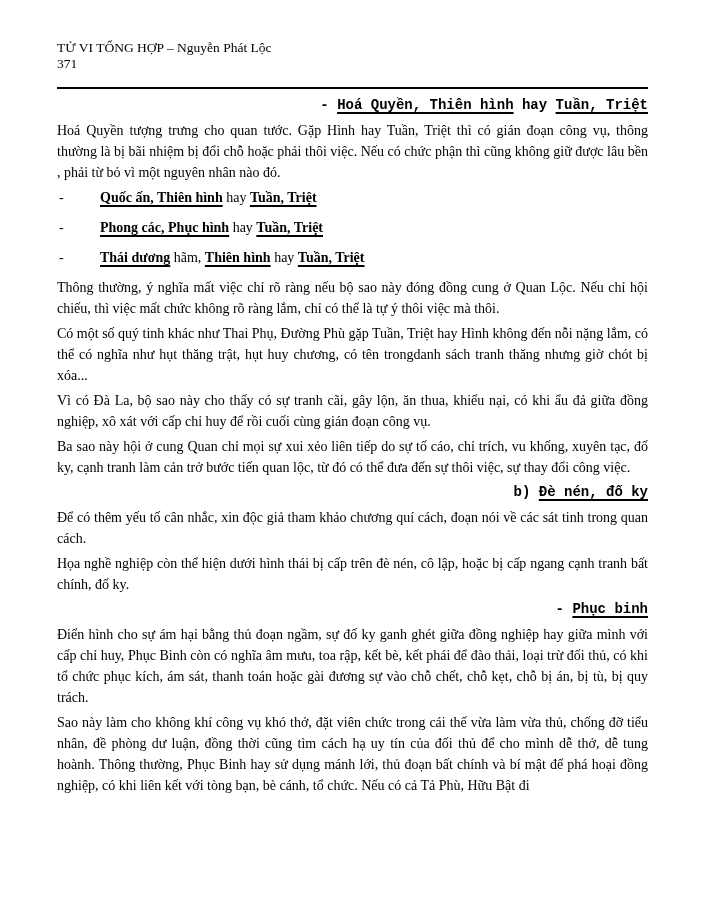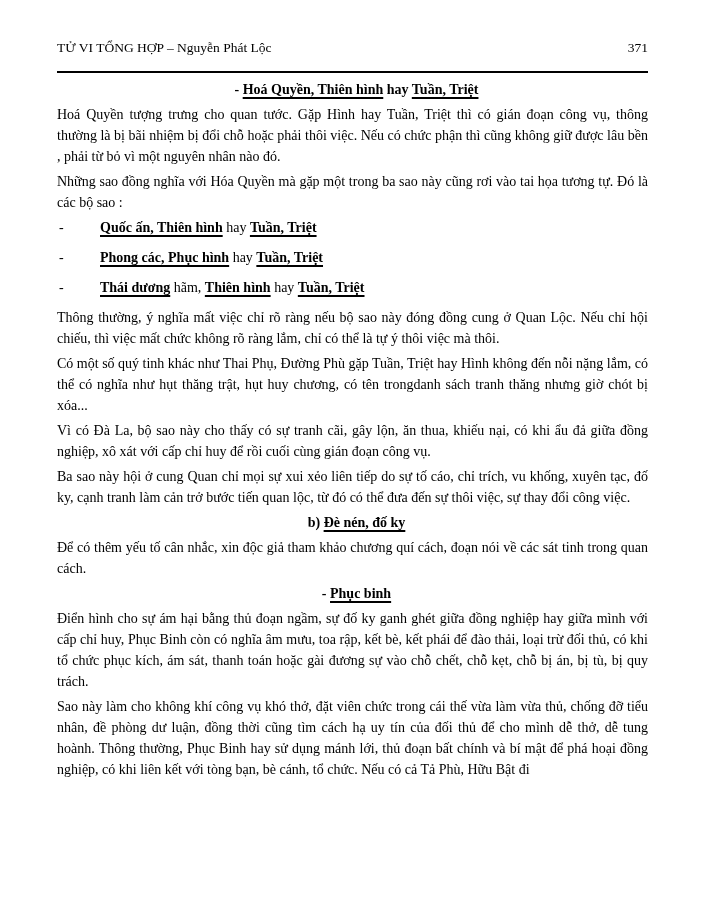--- a/index.html
+++ b/index.html
@@ -20,35 +20,37 @@
     height: 913px;
     padding: 40px 57px 0 57px;
     background: #ffffff;
   }
   .page-header {
     display: flex;
     justify-content: space-between;
     align-items: baseline;
     font-size: 13.5px;
     line-height: 16px;
+    flex-direction: column;
   }
   .header-rule {
     border: none;
     border-top: 2px solid #000000;
     margin: 15px 0 6px 0;
   }
   .block {
     font-size: 14px;
     line-height: 21px;
     text-align: justify;
     margin: 0 0 4px 0;
   }
   .block.heading {
-    text-align: center;
+    text-align: right;
     margin: 4px 0 4px 8px;
+    font-family: Liberation Mono, monospace;
   }
   .block.list-item {
     position: relative;
     padding-left: 43px;
     text-align: left;
     margin: 2px 0 9px 0;
   }
   .block.list-item .dash {
     position: absolute;
     left: 2px;
@@ -66,27 +68,27 @@
 
 <div class="page">
   <div class="page-header">
     <span>TỬ VI TỔNG HỢP – Nguyễn Phát Lộc</span>
     <span>371</span>
   </div>
   <hr class="header-rule">
   <div>
       <div class="block heading"><span class="b">- </span><span class="b u">Hoá Quyền, Thiên hình</span><span class="b"> hay </span><span class="b u">Tuần, Triệt</span></div>
       <div class="block paragraph"><span>Hoá Quyền tượng trưng cho quan tước. Gặp Hình hay Tuần, Triệt thì có gián đoạn công vụ, thông thường là bị bãi nhiệm bị đổi chỗ hoặc phải thôi việc. Nếu có chức phận thì cũng không giữ được lâu bền , phải từ bỏ vì một nguyên nhân nào đó.</span></div>
-      <div class="block paragraph"><span>Những sao đồng nghĩa với Hóa Quyền mà gặp một trong ba sao này cũng rơi vào tai họa tương tự. Đó là các bộ sao :</span></div>
       <div class="block list-item"><span class="dash">-</span><span class="b u">Quốc ấn, Thiên hình</span><span>  hay </span><span class="b u">Tuần, Triệt</span></div>
       <div class="block list-item"><span class="dash">-</span><span class="b u">Phong các, Phục hình</span><span>  hay  </span><span class="b u">Tuần, Triệt</span></div>
       <div class="block list-item"><span class="dash">-</span><span class="b u">Thái dương</span><span> hãm, </span><span class="b u">Thiên hình</span><span> hay </span><span class="b u">Tuần, Triệt</span></div>
       <div class="block paragraph"><span>Thông thường, ý nghĩa mất việc chỉ rõ ràng nếu bộ sao này đóng đồng cung ở Quan Lộc. Nếu chỉ hội chiếu, thì việc mất chức không rõ ràng lắm, chỉ có thể là tự ý thôi việc mà thôi.</span></div>
       <div class="block paragraph"><span>Có một số quý tinh khác như Thai Phụ, Đường Phù gặp Tuần, Triệt hay Hình không đến nỗi nặng lắm, có thể có nghĩa như hụt thăng trật, hụt huy chương, có tên trongdanh sách tranh thăng nhưng giờ chót bị xóa...</span></div>
       <div class="block paragraph"><span>Vì có Đà La, bộ sao này cho thấy có sự tranh cãi, gây lộn, ăn thua, khiếu nại, có khi ẩu đả giữa đồng nghiệp, xô xát với cấp chỉ huy để rồi cuối cùng gián đoạn công vụ.</span></div>
       <div class="block paragraph"><span>Ba sao này hội ở cung Quan chỉ mọi sự xui xẻo liên tiếp do sự tố cáo, chỉ trích, vu khống, xuyên tạc, đố ky, cạnh tranh làm cản trở bước tiến quan lộc, từ đó có thể đưa đến sự thôi việc, sự thay đổi công việc.</span></div>
       <div class="block heading"><span class="b">b) </span><span class="b u">Đè nén, đố ky</span></div>
       <div class="block paragraph"><span>Để có thêm yếu tố cân nhắc, xin độc giả tham khảo chương quí cách, đoạn nói về các sát tinh trong quan cách.</span></div>
+      <div class="block paragraph"><span>Họa nghề nghiệp còn thể hiện dưới hình thái bị cấp trên đè nén, cô lập, hoặc bị cấp ngang cạnh tranh bất chính, đố ky.</span></div>
       <div class="block heading"><span class="b">- </span><span class="b u">Phục binh</span></div>
       <div class="block paragraph"><span>Điển hình cho sự ám hại bằng thủ đoạn ngầm, sự đố ky ganh ghét giữa đồng nghiệp hay giữa mình với cấp chỉ huy, Phục Binh còn có nghĩa âm mưu, toa rập, kết bè, kết phái để đào thải, loại trừ đối thủ, có khi tổ chức phục kích, ám sát, thanh toán hoặc gài đương sự vào chỗ chết, chỗ kẹt, chỗ bị án, bị tù, bị quy trách.</span></div>
       <div class="block paragraph"><span>Sao này làm cho không khí công vụ khó thở, đặt viên chức trong cái thế vừa làm vừa thủ, chống đỡ tiểu nhân, đề phòng dư luận, đồng thời cũng tìm cách hạ uy tín của đối thủ để cho mình dễ thở, dễ tung hoành. Thông thường, Phục Binh hay sử dụng mánh lới, thủ đoạn bất chính và bí mật để phá hoại đồng nghiệp, có khi liên kết với tòng bạn, bè cánh, tổ chức. Nếu có cả Tả Phù, Hữu Bật đi</span></div>
     </div>
 </div>
 
 </body></html>

